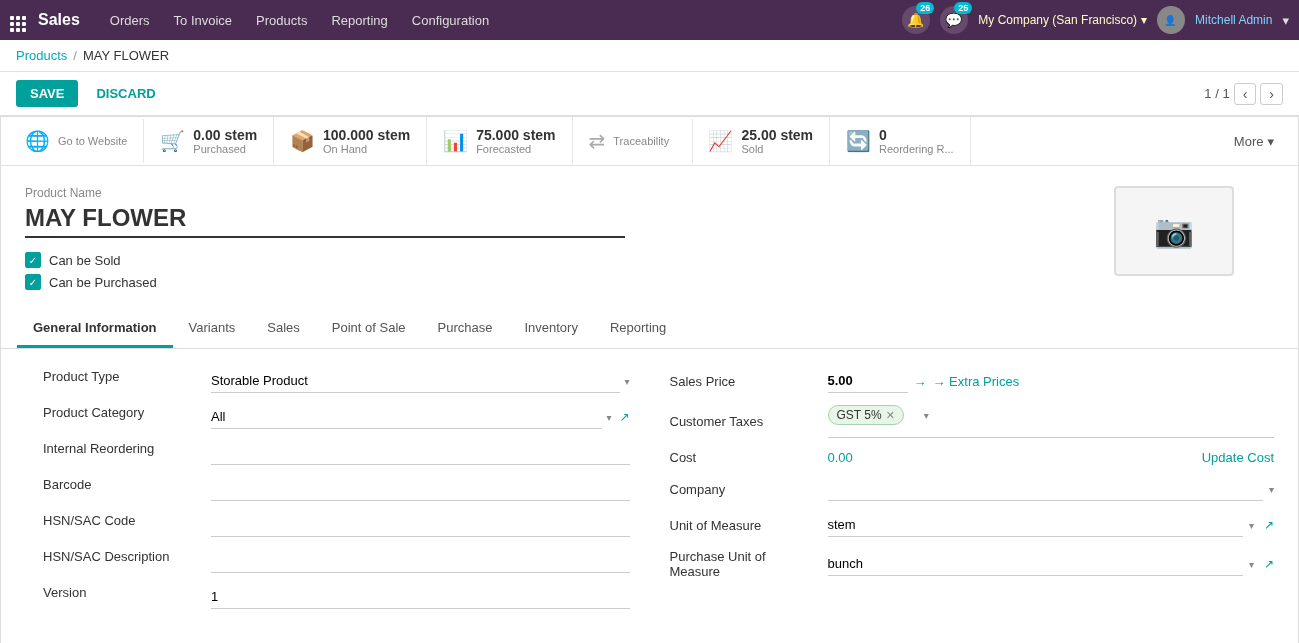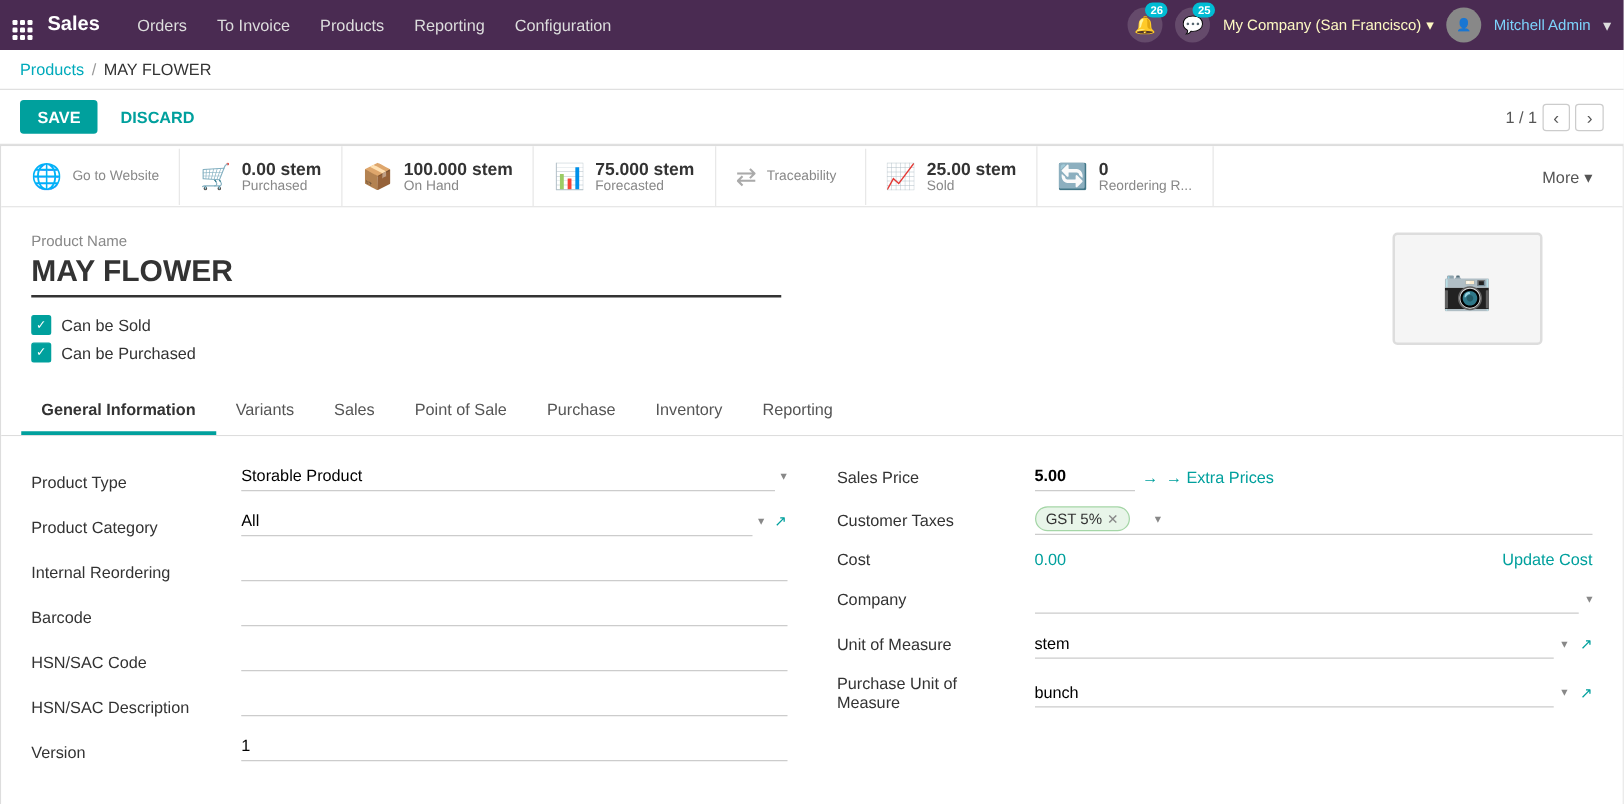--- a/index.html
+++ b/index.html
@@ -223,23 +223,24 @@
     
     .fields-container {
       background: #fff;
       padding: 20px 24px;
       display: flex;
       gap: 40px;
     }
     .field-section { flex: 1; }
     .field-row {
       display: flex;
-      align-items: flex-end;
+      align-items: flex-start;
       margin-bottom: 12px;
       gap: 8px;
+      margin-left: 18px;
     }
     .field-label {
       width: 160px;
       font-size: 13px;
       color: #333;
       flex-shrink: 0;
     }
     .field-value {
       flex: 1;
       display: flex;
@@ -298,21 +299,21 @@
       border: 1px solid #a5d6a7;
       border-radius: 10px;
       padding: 2px 8px;
       font-size: 12px;
       color: #333;
       display: flex;
       align-items: center;
       gap: 4px;
     }
     .tax-badge-x { cursor: pointer; color: #888; font-size: 11px; }
-    .tax-container { display: flex; align-items: center; gap: 20px; flex: 1; border-bottom: 1px solid #ccc; padding-bottom: 2px; }
+    .tax-container { display: flex; align-items: center; gap: 20px; flex: 1; border-bottom: 1px solid #ccc; padding-bottom: 12px; }
     .cost-value { color: #00a09d; font-size: 13px; }
     .update-cost-link { margin-left: auto; color: #00a09d; cursor: pointer; font-size: 13px; }
 
     .internal-notes { background: #fff; padding: 0 24px 20px; }
     .internal-notes-title { font-size: 15px; font-weight: bold; color: #555; margin-bottom: 8px; }
 
     .form-wrapper {
       background: #fff;
       border: 1px solid #ddd;
       margin: 0 0 0 0;

